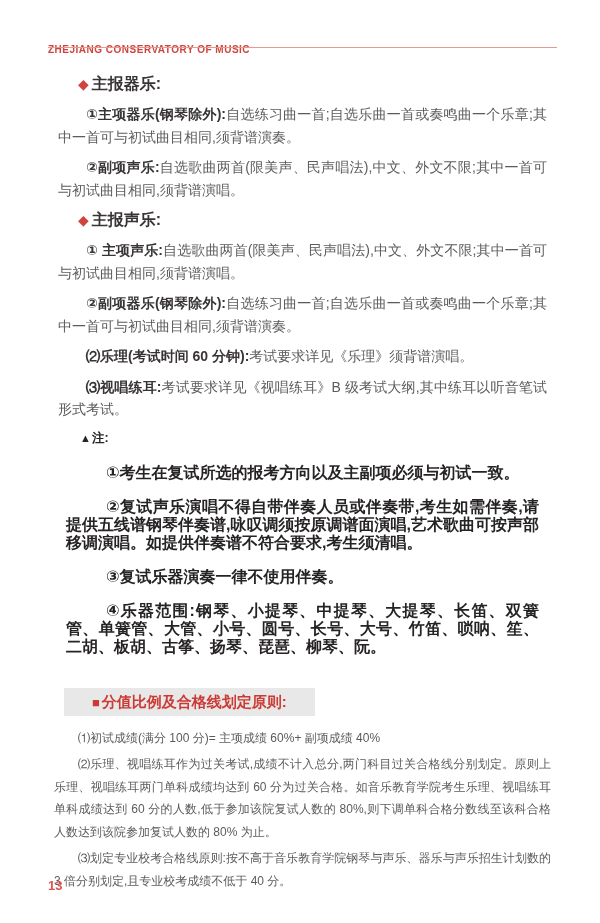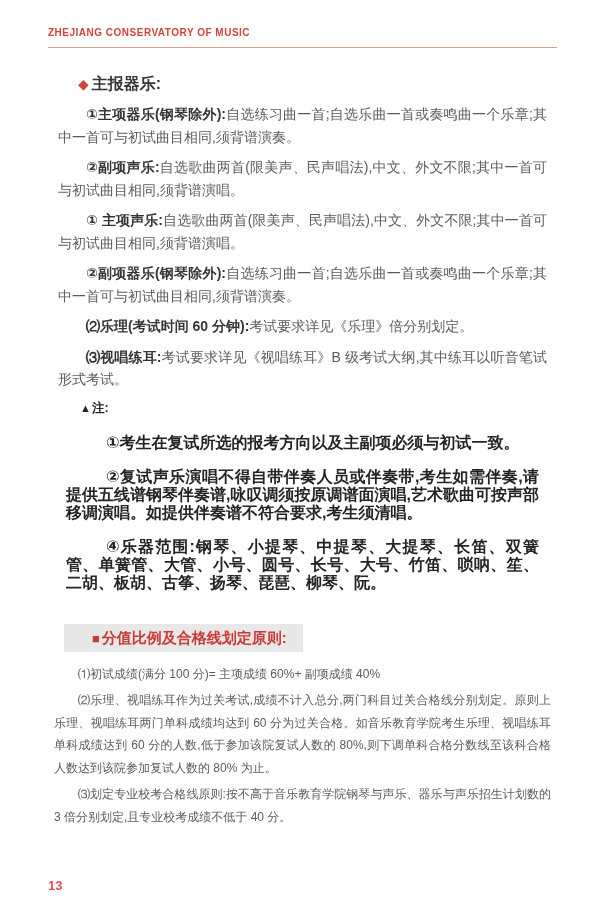--- a/index.html
+++ b/index.html
@@ -6,21 +6,21 @@
   .page{
     position:relative;
     width:600px;height:923px;
     background:#fff;
     overflow:hidden;
     font-family:"Liberation Sans","DejaVu Sans",sans-serif;
     box-sizing:border-box;
   }
   
   .masthead{
-    position:absolute;left:48px;top:27px;
+    position:absolute;left:48px;top:44px;
     font-size:10px;font-weight:700;letter-spacing:.5px;
     color:var(--accent,#d0443e);
   }
   .header-rule{
     position:absolute;left:48px;top:47px;width:509px;height:0;
     border:none;border-top:1px solid var(--rule,#e59a90);
     margin:0;
   }
   
   .content{
@@ -61,21 +61,21 @@
     font-size:16px;line-height:18px;
     font-weight:600;
     color:var(--note-dark,#262324);
     text-indent:2.5em;
   }
   
   .score-box{
     margin:16px 0 7px 14px;
     display:inline-block;
     background:var(--box-bg,#e8e8e8);
-    padding:4px 16px 4px 28px;
+    padding:4px 28px 4px 28px;
     font-size:15px;font-weight:700;line-height:19px;
     color:var(--heading-red,#cb3a35);
     text-indent:0;
   }
   .score-box .square{font-size:13px;margin-right:2px;}
   .score-wrap{display:block;}
   .score-p{
     margin:4px;
     font-size:12px;line-height:22.5px;
     color:var(--body-gray,#5d5a5a);
@@ -97,33 +97,35 @@
   <hr class="header-rule">
 
   <div class="content">
 
     <h2 class="section-title"><span class="diamond">◆</span><span>主报器乐:</span></h2>
 
     <p class="body-p"><span class="lead">①主项器乐(钢琴除外):</span><span>自选练习曲一首;自选乐曲一首或奏鸣曲一个乐章;其中一首可与初试曲目相同,须背谱演奏。</span></p>
 
     <p class="body-p"><span class="lead">②副项声乐:</span><span>自选歌曲两首(限美声、民声唱法),中文、外文不限;其中一首可与初试曲目相同,须背谱演唱。</span></p>
 
+    <h2 class="section-title"><span class="diamond">◆</span><span>主报声乐:</span></h2>
 
     <p class="body-p"><span class="lead">① 主项声乐:</span><span>自选歌曲两首(限美声、民声唱法),中文、外文不限;其中一首可与初试曲目相同,须背谱演唱。</span></p>
 
     <p class="body-p"><span class="lead">②副项器乐(钢琴除外):</span><span>自选练习曲一首;自选乐曲一首或奏鸣曲一个乐章;其中一首可与初试曲目相同,须背谱演奏。</span></p>
 
-    <p class="body-p"><span class="lead">⑵乐理(考试时间 60 分钟):</span><span>考试要求详见《乐理》倍分别划定。</span></p>
+    <p class="body-p"><span class="lead">⑵乐理(考试时间 60 分钟):</span><span>考试要求详见《乐理》须背谱演唱。</span></p>
 
     <p class="body-p"><span class="lead">⑶视唱练耳:</span><span>考试要求详见《视唱练耳》B 级考试大纲,其中练耳以听音笔试形式考试。</span></p>
 
     <div class="notes">
       <p class="note-title"><span class="tri">▲</span><span>注:</span></p>
       <p class="note-p">①考生在复试所选的报考方向以及主副项必须与初试一致。</p>
       <p class="note-p">②复试声乐演唱不得自带伴奏人员或伴奏带,考生如需伴奏,请提供五线谱钢琴伴奏谱,咏叹调须按原调谱面演唱,艺术歌曲可按声部移调演唱。如提供伴奏谱不符合要求,考生须清唱。</p>
+      <p class="note-p">③复试乐器演奏一律不使用伴奏。</p>
       <p class="note-p">④乐器范围:钢琴、小提琴、中提琴、大提琴、长笛、双簧管、单簧管、大管、小号、圆号、长号、大号、竹笛、唢呐、笙、二胡、板胡、古筝、扬琴、琵琶、柳琴、阮。</p>
     </div>
 
     <div class="score-wrap">
       <div class="score-box"><span class="square">■</span><span>分值比例及合格线划定原则:</span></div>
 
       <p class="score-p">⑴初试成绩(满分 100 分)= 主项成绩 60%+ 副项成绩 40%</p>
       <p class="score-p">⑵乐理、视唱练耳作为过关考试,成绩不计入总分,两门科目过关合格线分别划定。原则上乐理、视唱练耳两门单科成绩均达到 60 分为过关合格。如音乐教育学院考生乐理、视唱练耳单科成绩达到 60 分的人数,低于参加该院复试人数的 80%,则下调单科合格分数线至该科合格人数达到该院参加复试人数的 80% 为止。</p>
       <p class="score-p">⑶划定专业校考合格线原则:按不高于音乐教育学院钢琴与声乐、器乐与声乐招生计划数的 3 倍分别划定,且专业校考成绩不低于 40 分。</p>
     </div>

